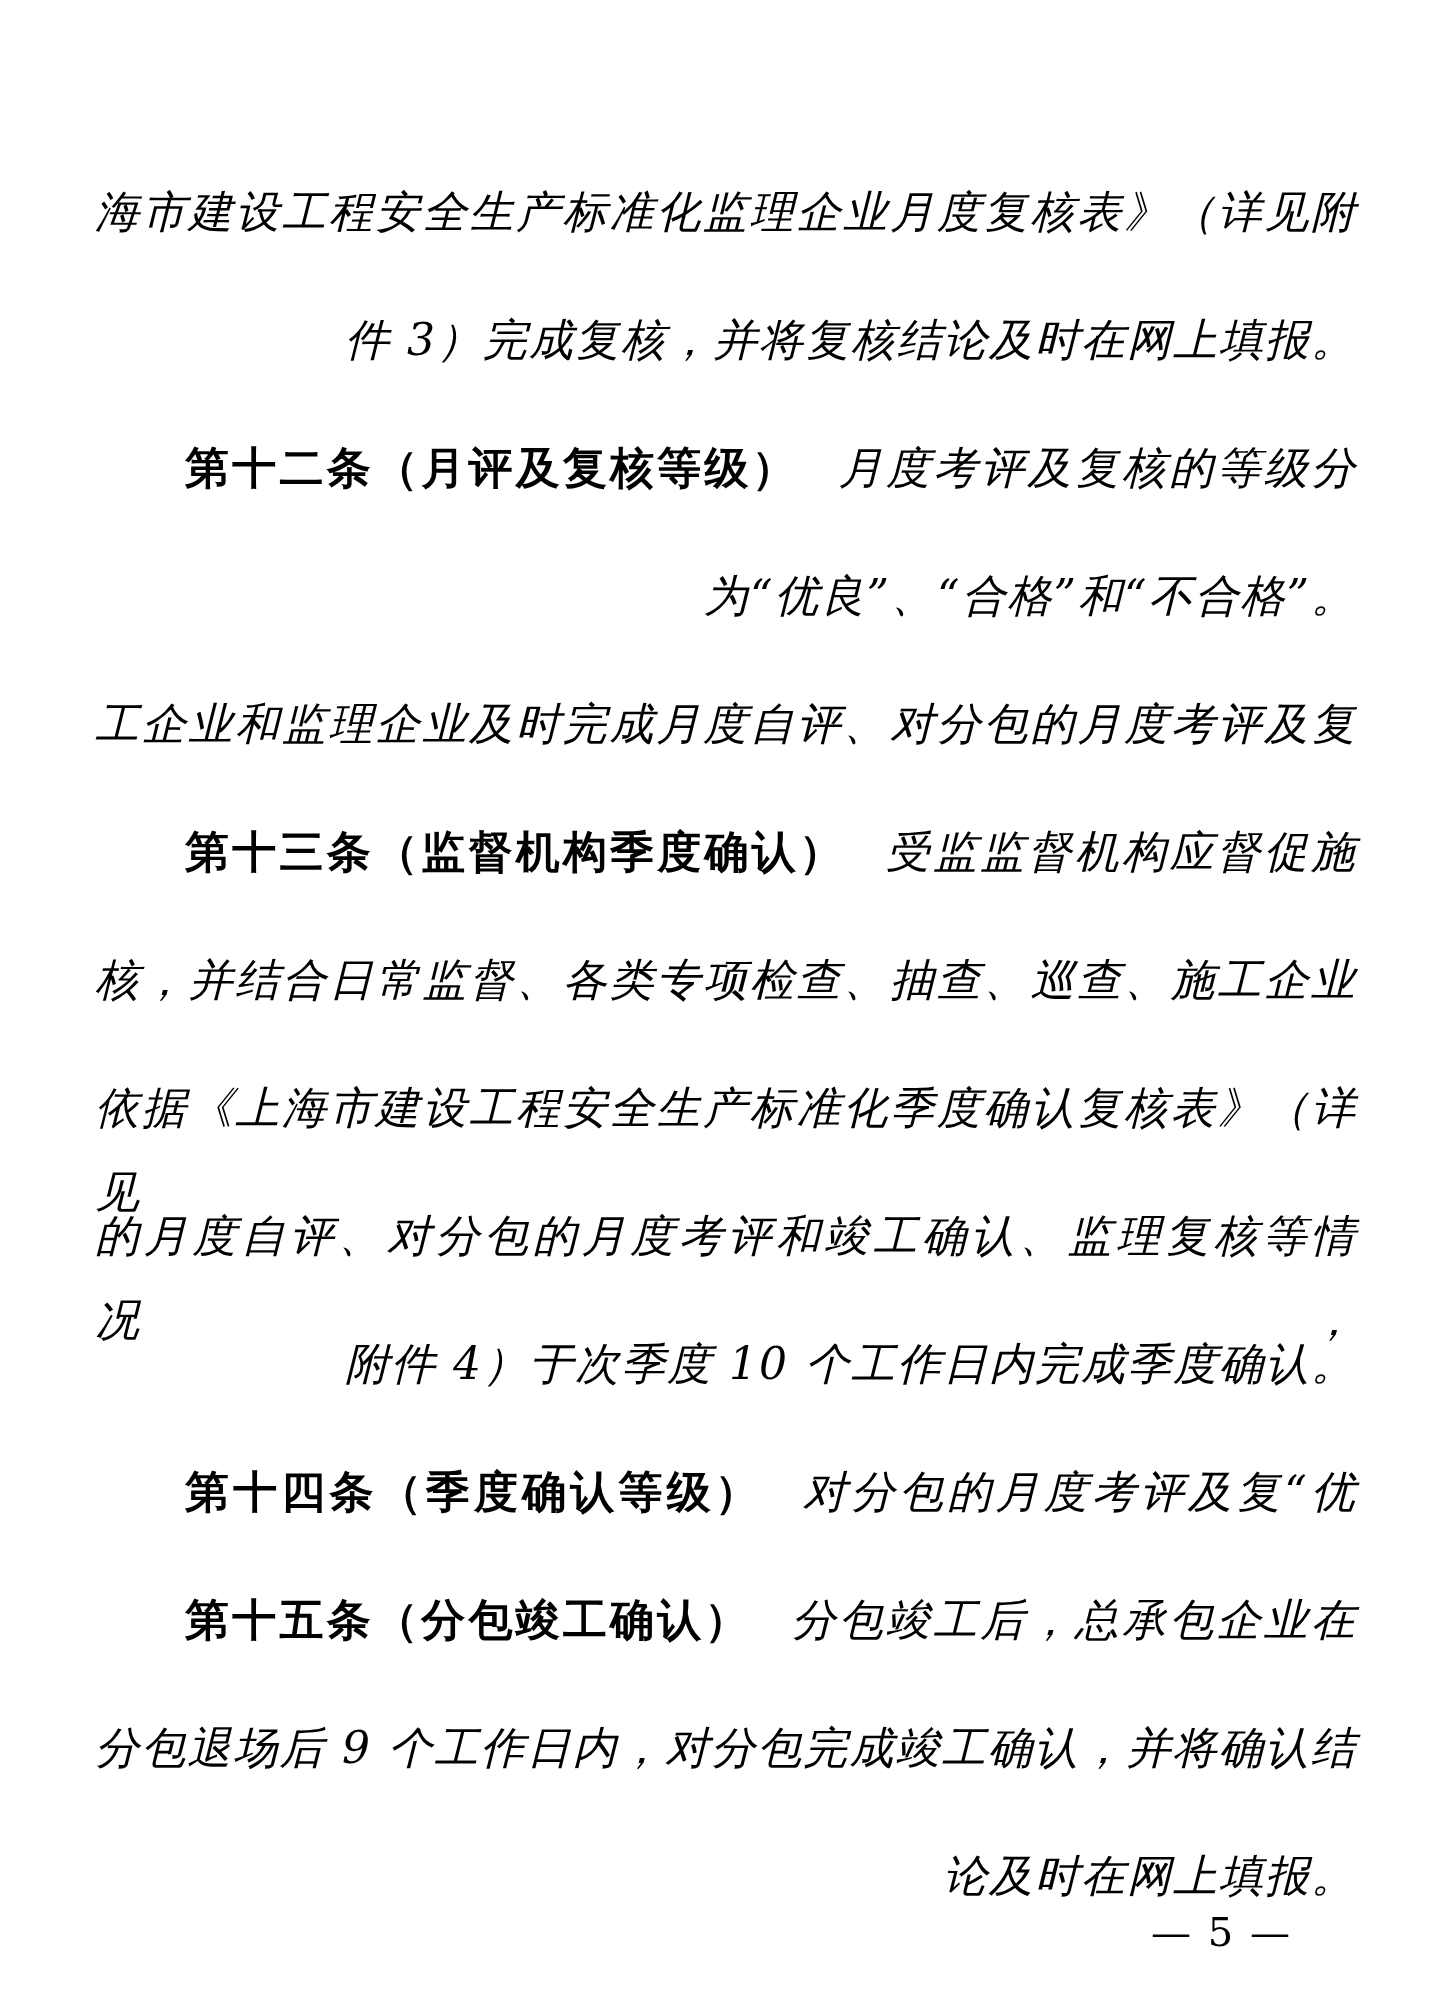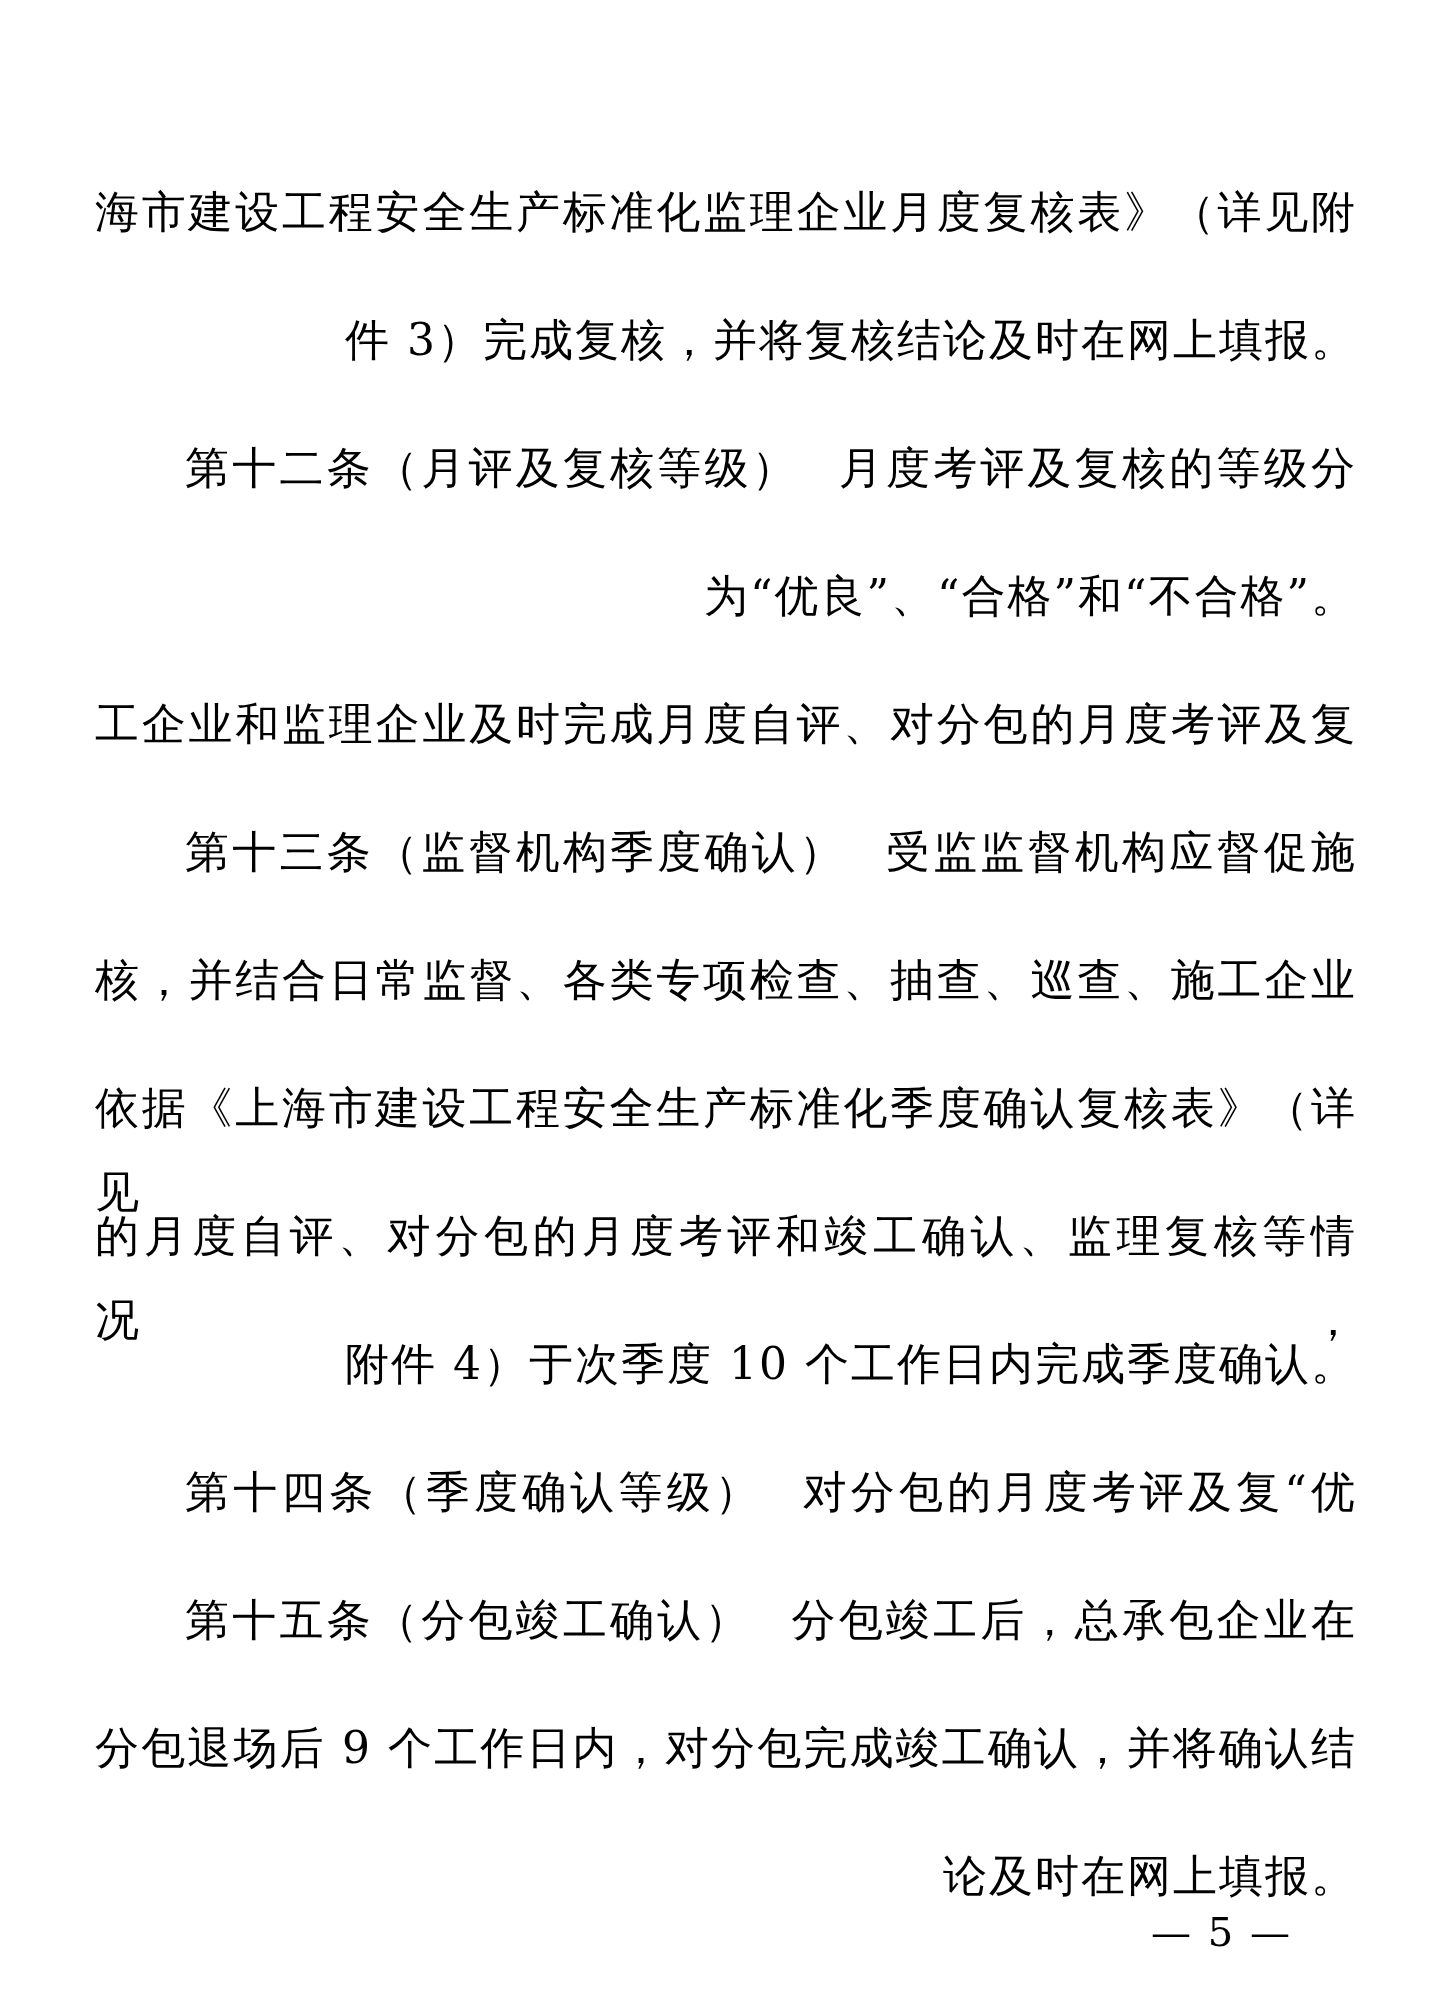--- a/index.html
+++ b/index.html
@@ -32,24 +32,24 @@
   
   .ln.fill {
     white-space: normal;
     text-align: justify;
     text-align-last: justify;
     text-justify: inter-character;
   }
   
   .ln.ind { text-indent: 90px; }
   .seg-bold {
-    font-weight: 400;
+    font-weight: 700;
     margin-right: 0.9em;
   }
-  .seg-text { font-weight: 400; }
+  .seg-text { font-weight: 400; font-style: italic; }
   .page-footer {
     position: absolute;
     top: 1902px;
     right: 158px;
     font-size: 40px;
     line-height: 60px;
     letter-spacing: 2px;
     color: #000000;
   }
 </style>

